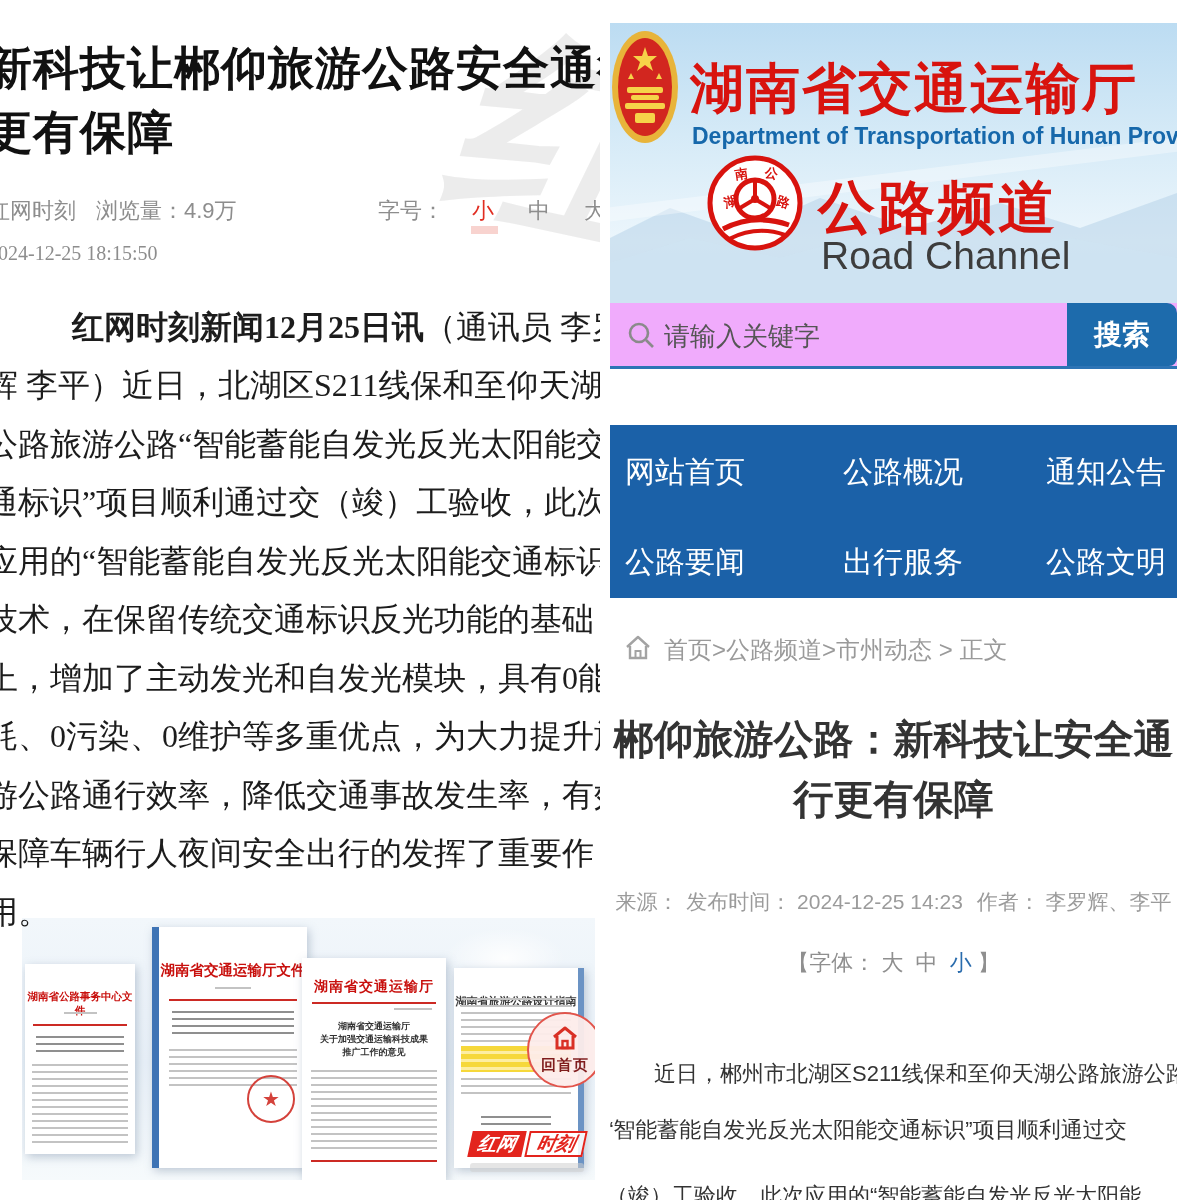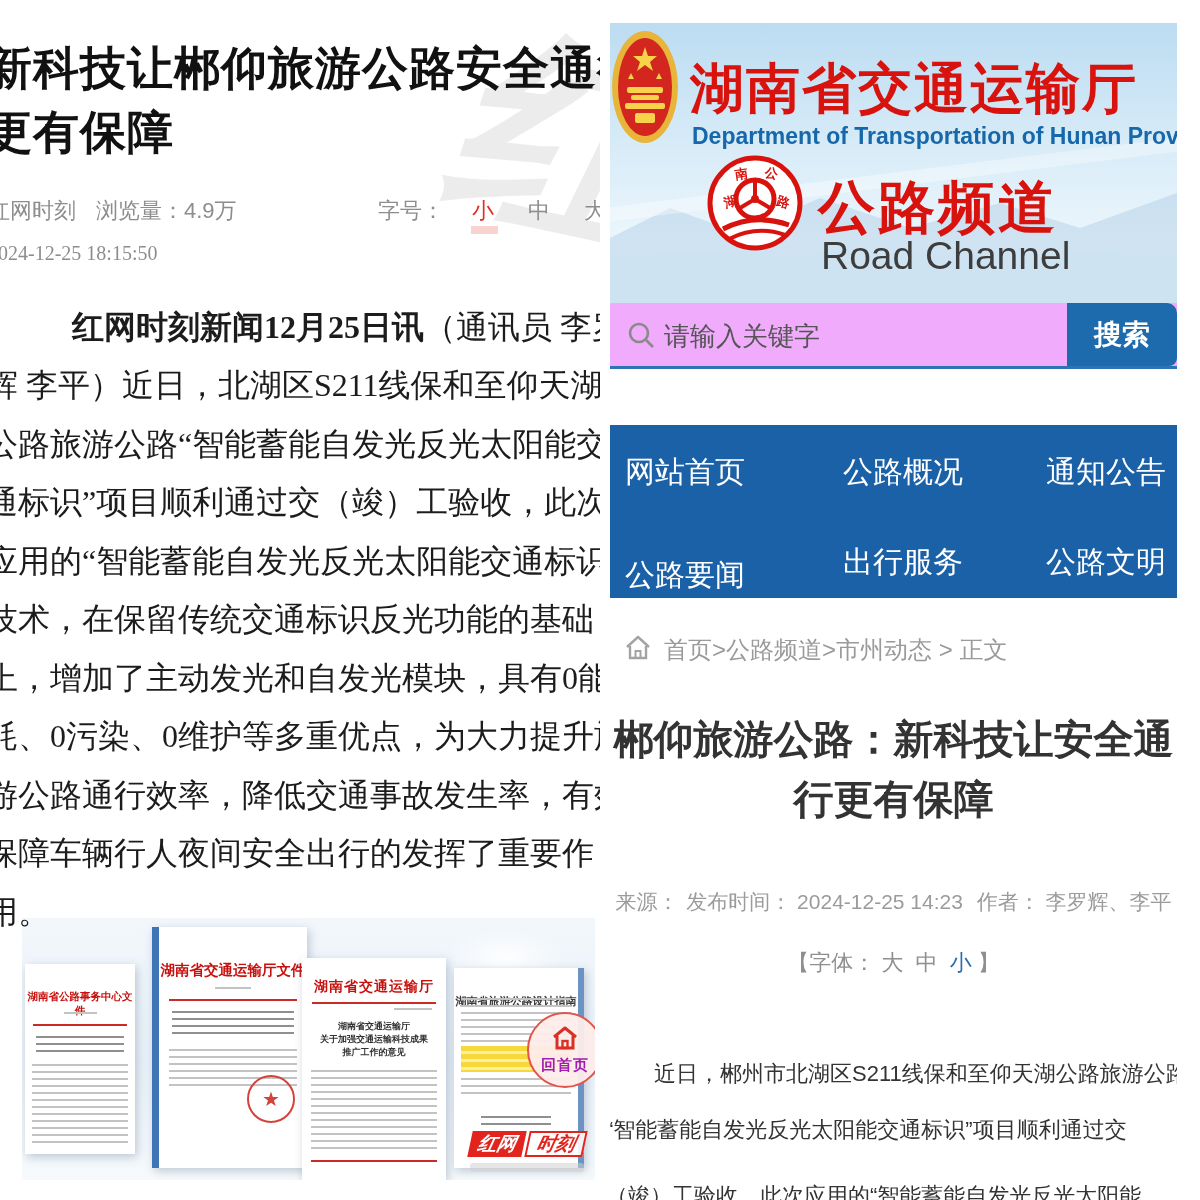--- a/index.html
+++ b/index.html
@@ -37,21 +37,21 @@
   .fake{background:repeating-linear-gradient(to bottom,#c3c3c3 0 2px,rgba(0,0,0,0) 2px 7px);}
   .fake-dark{background:repeating-linear-gradient(to bottom,#8f8f8f 0 2px,rgba(0,0,0,0) 2px 7px);}
   .hl{background:repeating-linear-gradient(to bottom,#f6d83b 0 5px,#fdeea2 5px 8px);}
   .seal{position:absolute;left:88px;top:148px;width:44px;height:44px;border:2px solid #d4423b;
         border-radius:50%;color:#d4423b;font-size:20px;display:flex;align-items:center;justify-content:center;}
   .doc3-sub{position:absolute;top:62px;width:100%;text-align:center;font-size:9px;font-weight:bold;
             color:#333;line-height:13px;}
   .home-badge{position:absolute;left:505px;top:94px;width:72px;height:72px;border-radius:50%;
               background:rgba(253,236,234,.95);border:2px solid #e2544b;display:flex;
               flex-direction:column;align-items:center;justify-content:center;z-index:3;cursor:pointer;}
-  .home-badge-label{font-size:15px;font-weight:bold;color:#a21caf;letter-spacing:1px;margin-top:1px;}
+  .home-badge-label{font-size:15px;font-weight:bold;color:#7f1d1d;letter-spacing:1px;margin-top:1px;}
   .rw-logo{position:absolute;left:448px;top:213px;display:flex;gap:3px;z-index:3;}
   .rw-b1{width:54px;height:26px;background:#e3241d;transform:skewX(-12deg);display:flex;
          align-items:center;justify-content:center;color:#fff;font-weight:bold;font-style:italic;font-size:19px;}
   .rw-b2{width:58px;height:26px;background:rgba(255,255,255,.9);border:2px solid #e3241d;
          transform:skewX(-12deg);display:flex;align-items:center;justify-content:center;
          color:#e3241d;font-weight:bold;font-style:italic;font-size:19px;box-sizing:border-box;}
   .rw-blur{position:absolute;left:448px;top:245px;width:114px;height:9px;background:#cfcfcf;
            opacity:.55;border-radius:3px;z-index:3;}
 
   
@@ -236,21 +236,21 @@
         </svg>
       </span>
       <input class="search-input" type="text" placeholder="请输入关键字" style="">
       <button class="search-btn">搜索</button>
     </div>
 
     <div class="nav">
       <div class="nav-item" style="left:15px;top:27px;">网站首页</div>
       <div class="nav-item" style="left:233px;top:27px;">公路概况</div>
       <div class="nav-item" style="left:436px;top:27px;">通知公告</div>
-      <div class="nav-item" style="left:15px;top:130px;">公路要闻</div>
+      <div class="nav-item" style="left:15px;top:117px;">公路要闻</div>
       <div class="nav-item" style="left:233px;top:117px;">出行服务</div>
       <div class="nav-item" style="left:436px;top:117px;">公路文明</div>
     </div>
 
     <div class="breadcrumb">
       <span style="position:absolute;left:14px;top:2px;">
         <svg width="28" height="27" viewBox="0 0 28 27">
           <path d="M3 13 L14 3 L25 13" fill="none" stroke="#a3a3a3" stroke-width="2.4" stroke-linejoin="round"></path>
           <path d="M6 12 V24 H22 V12" fill="none" stroke="#a3a3a3" stroke-width="2.4"></path>
           <rect x="11.5" y="17" width="5" height="7" fill="none" stroke="#a3a3a3" stroke-width="2"></rect>

